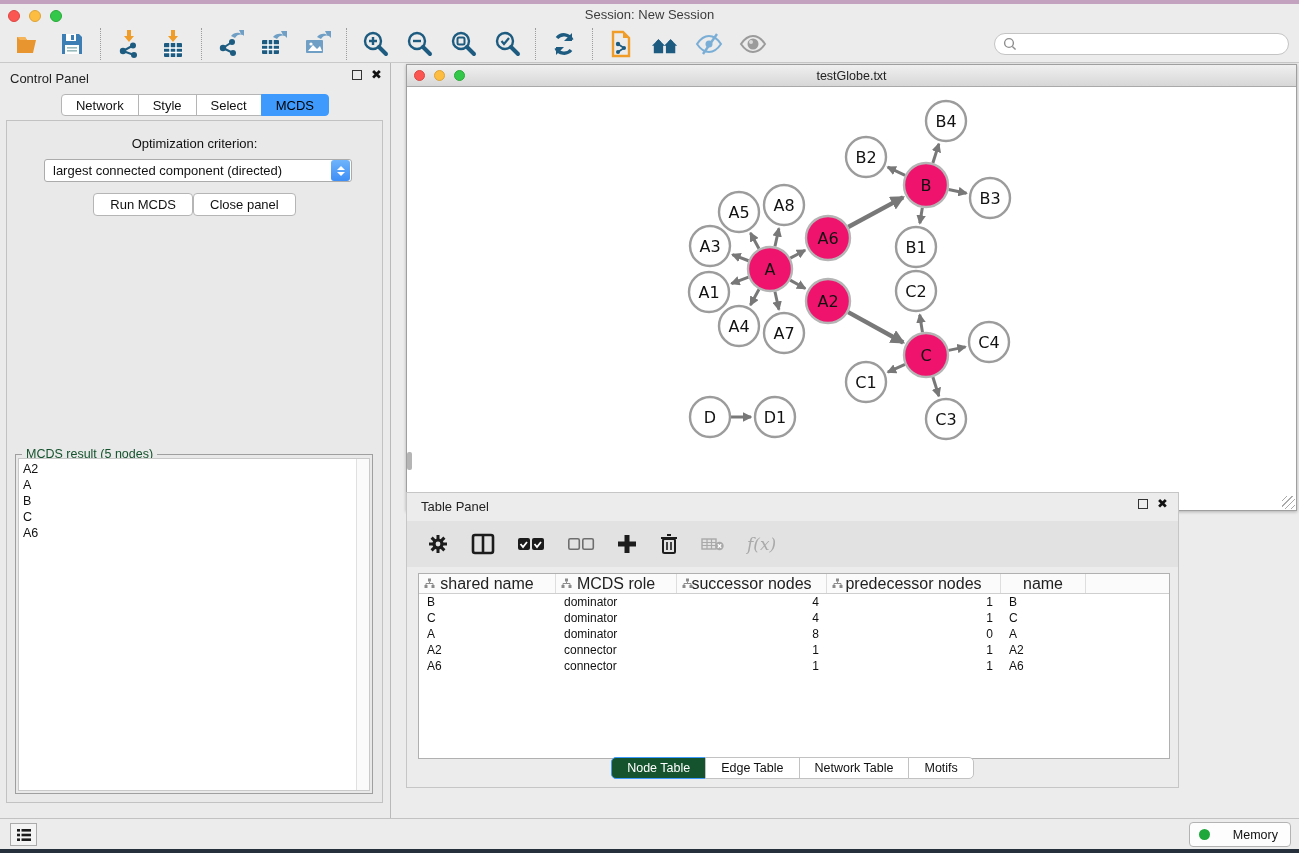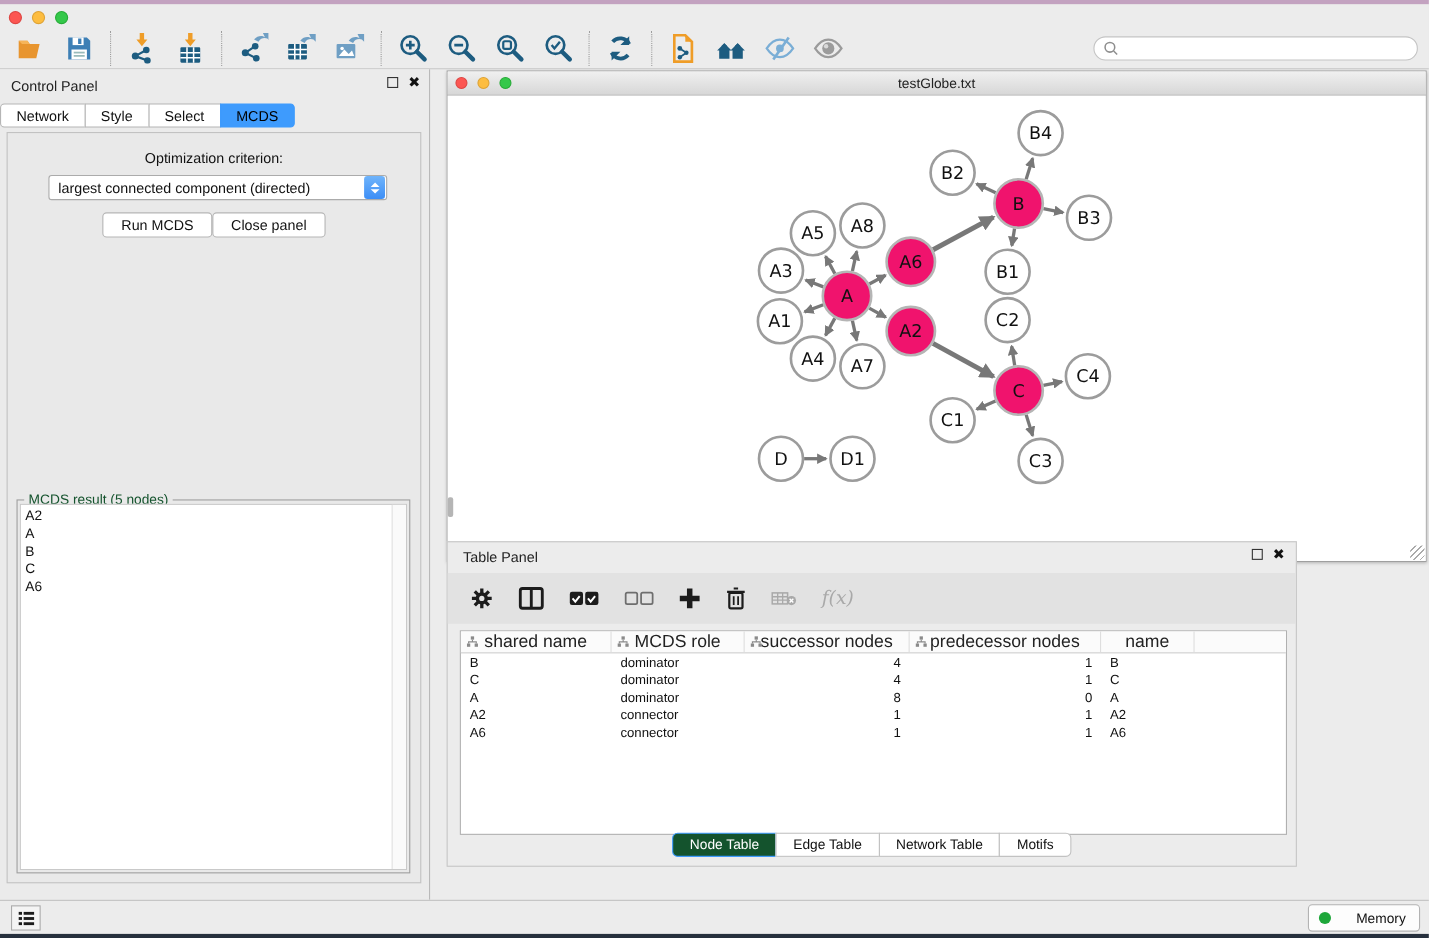--- a/index.html
+++ b/index.html
@@ -31,21 +31,21 @@
   .search-wrap input { border:none; outline:none; flex:1; font-size:12px; background:transparent; margin-left:5px; }
 
   
   .control-panel { position:absolute; left:0; top:63px; width:391px; height:755px; background:#ebebeb;
                    border-right:1px solid #b9b9b9; }
   .panel-head { position:absolute; left:10px; top:8px; font-size:13px; color:#222;text-align:right; }
   .panel-icons { position:absolute; right:8px; top:7px; display:flex; gap:9px; align-items:center; }
   .float-box { width:10px; height:10px; border:1.5px solid #333; }
   .close-x { font-size:13px; font-weight:bold; color:#111; line-height:10px; }
 
-  .cp-tabs { position:absolute; left:0; right:0; top:31px; display:flex; }
+  .cp-tabs { position:absolute; left:0; right:0; top:31px; display:flex; justify-content:center; }
   .cp-tab { height:22px; padding:0 14px; font-size:13px; background:#fff; border:1px solid #b5b5b5;
             margin-left:-1px; display:flex; align-items:center; color:#111; }
   .cp-tab:first-child { border-radius:4px 0 0 4px; margin-left:0; }
   .cp-tab:last-child  { border-radius:0 4px 4px 0; }
   .cp-tab.active { background:#3e9bfd; border-color:#3e9bfd; color:#000000; }
 
   .cp-content { position:absolute; left:6px; right:7px; top:57px; bottom:15px; background:#e9e9e9;
                 border:1px solid #c2c2c2; }
   .opt-label { position:absolute; left:0; right:0; top:15px; text-align:center; font-size:13px; color:#111; }
   .opt-select { position:absolute; left:37px; top:38px; width:308px; height:23px; background:#fff;
@@ -119,20 +119,21 @@
 <body>
 
 <div class="desktop-top"></div>
 
 <div class="titlebar">
   <div class="lights">
     <div class="light red"></div>
     <div class="light yellow"></div>
     <div class="light green"></div>
   </div>
+  <div class="title">Session: New Session</div>
 </div>
 
 <div class="toolbar">
   <div class="tb-group" style="padding-left:2px;">
     <div class="tb-btn">
       <svg width="26" height="26" viewBox="0 0 26 26">
           <path fill="#e8952f" d="M2 6h8l2 3h9l-3 13H2z"></path>
           <path fill="#f6b459" d="M2 6h8l2 3h-7z"></path>
         </svg>
     </div>

